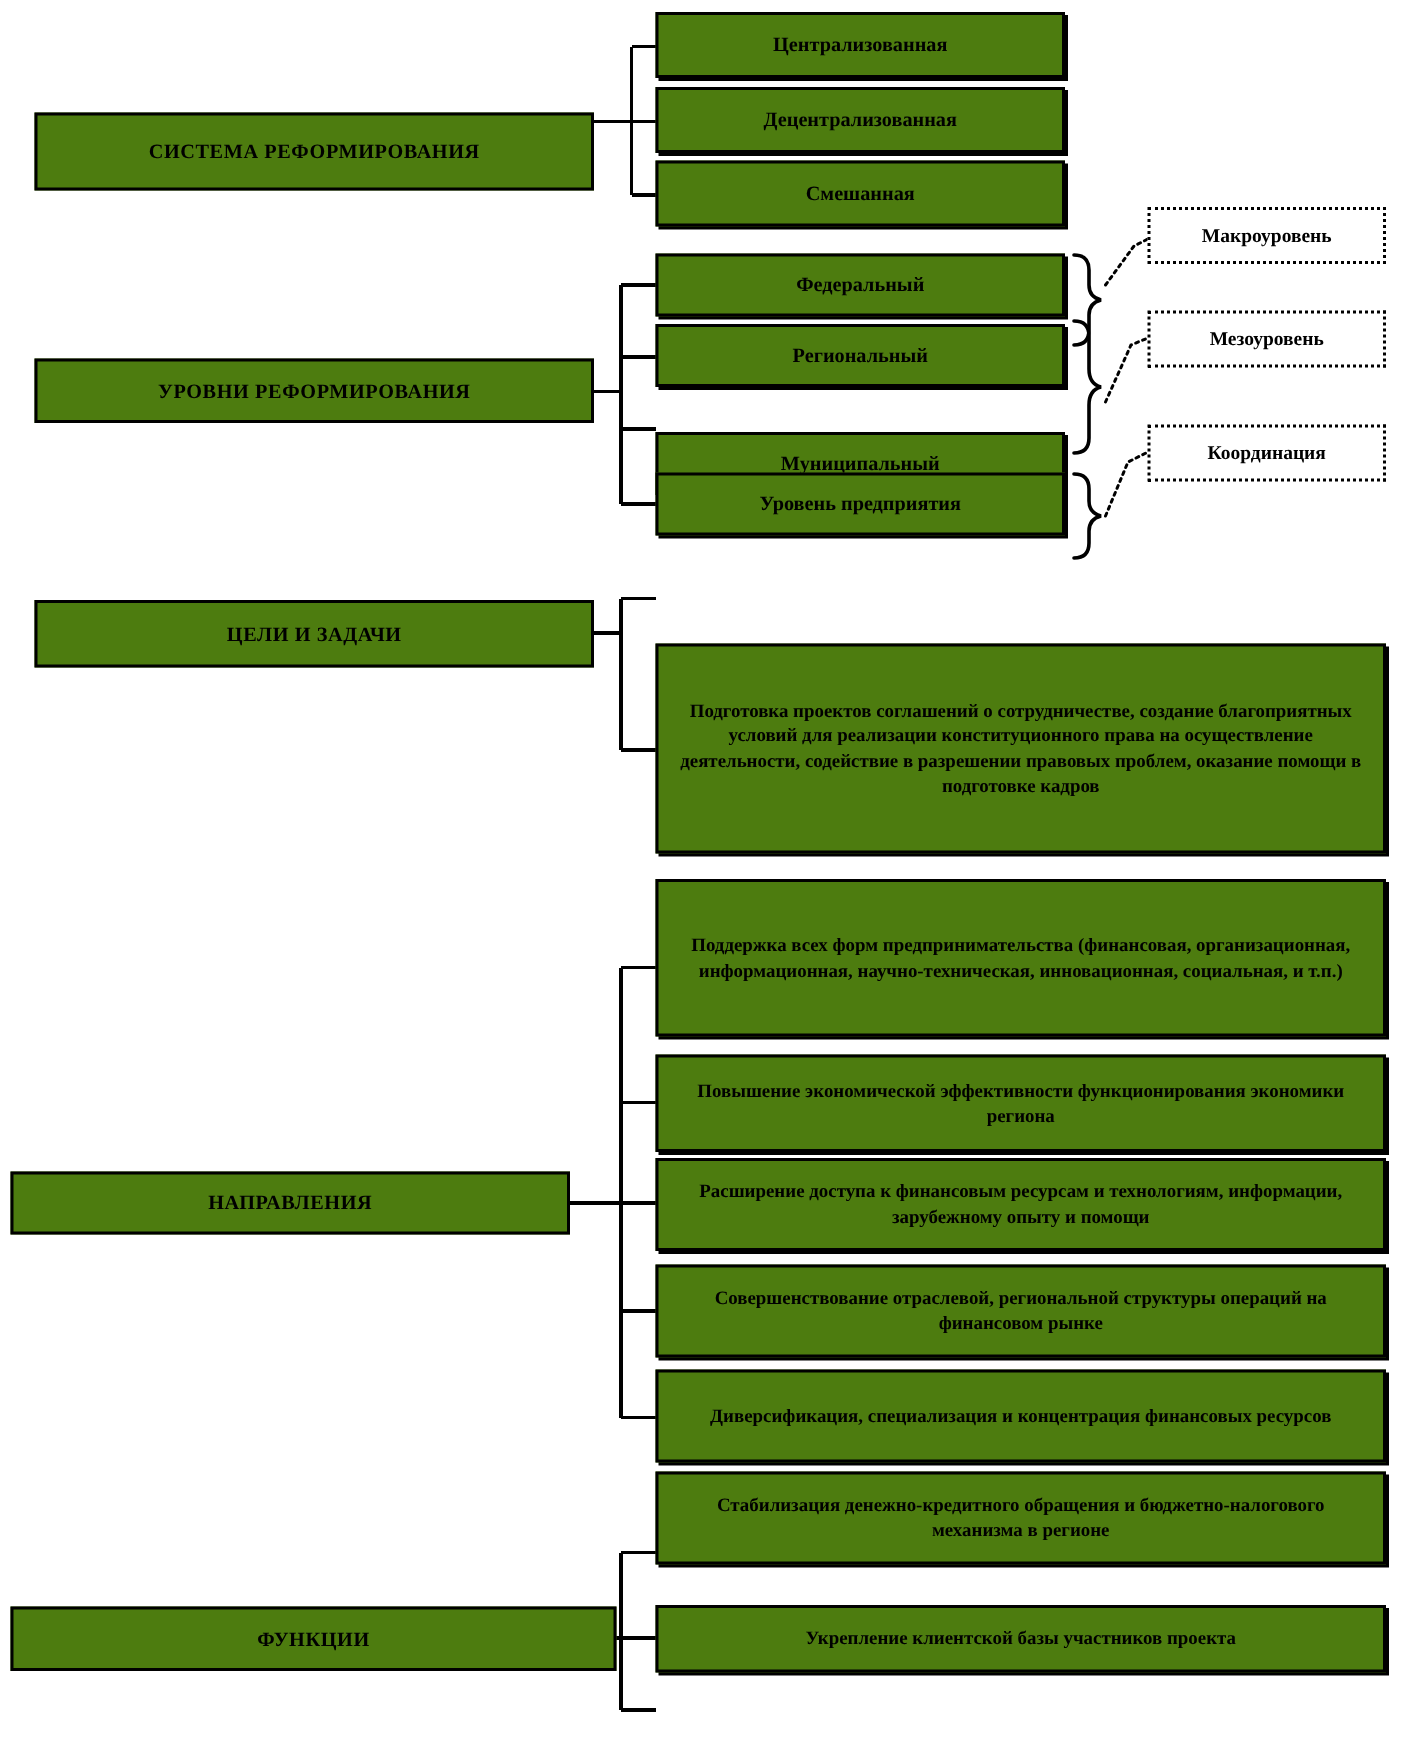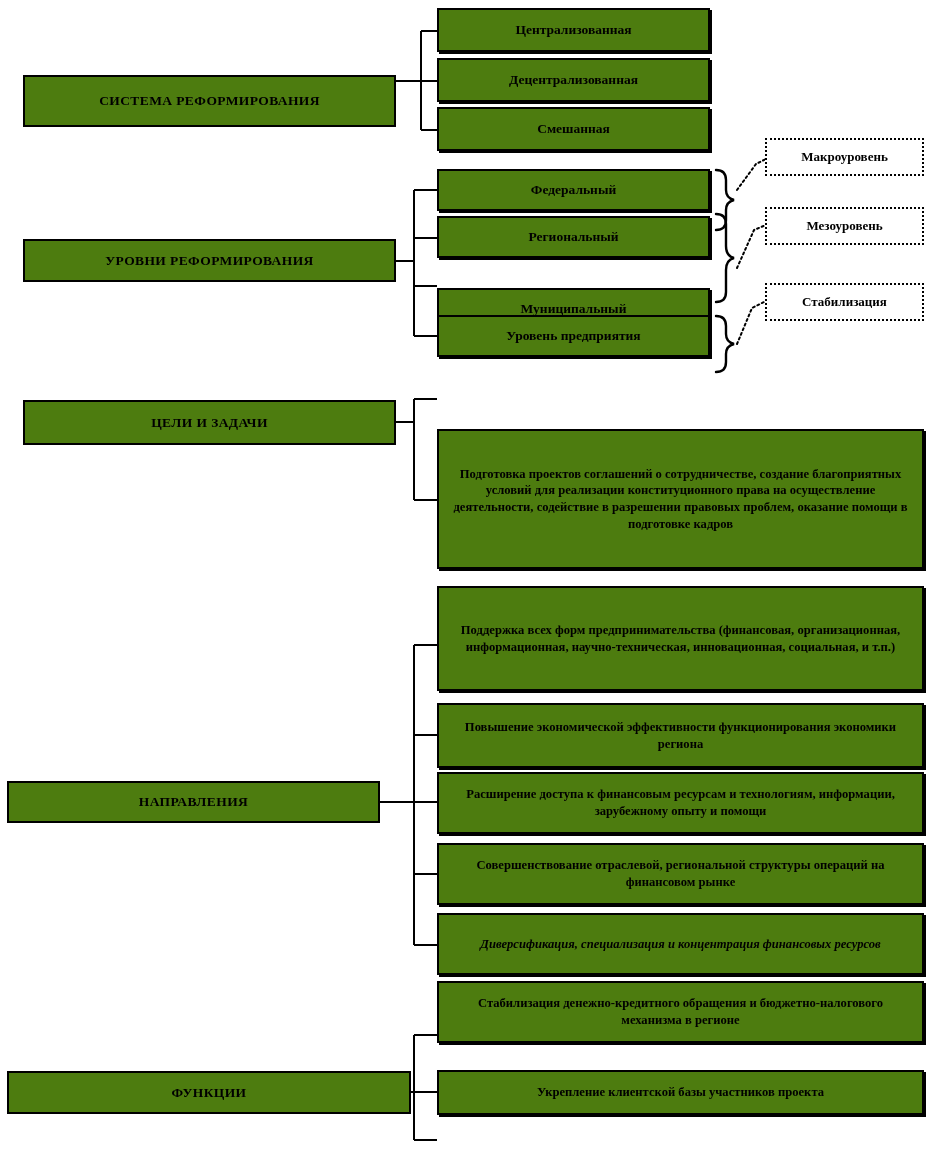--- a/index.html
+++ b/index.html
@@ -108,21 +108,21 @@
     <span>Уровень предприятия</span>
   </div>
 
   <div class="dotted" style="left:765px;top:138px;width:159px;height:38px;">
     <span>Макроуровень</span>
   </div>
   <div class="dotted" style="left:765px;top:207px;width:159px;height:38px;">
     <span>Мезоуровень</span>
   </div>
   <div class="dotted" style="left:765px;top:283px;width:159px;height:38px;">
-    <span>Стабилизация</span>
+    <span>Координация</span>
   </div>
 
   <div class="box cat" style="left:23px;top:400px;width:373px;height:45px;">
     <span>ЦЕЛИ И ЗАДАЧИ</span>
   </div>
 
   <div class="box leaf sm shadow" style="left:437px;top:429px;width:487px;height:140px;padding:6px 14px;">
     <span>Подготовка проектов соглашений о сотрудничестве, создание благоприятных условий для реализации конституционного права на осуществление деятельности, содействие в разрешении правовых проблем, оказание помощи в подготовке кадров</span>
   </div>
 
@@ -135,21 +135,21 @@
   </div>
   <div class="box leaf sm shadow" style="left:437px;top:703px;width:487px;height:65px;padding:4px 14px;">
     <span>Повышение экономической эффективности функционирования экономики региона</span>
   </div>
   <div class="box leaf sm shadow" style="left:437px;top:772px;width:487px;height:62px;padding:4px 14px;">
     <span>Расширение доступа к финансовым ресурсам и технологиям, информации, зарубежному опыту и помощи</span>
   </div>
   <div class="box leaf sm shadow" style="left:437px;top:843px;width:487px;height:62px;padding:4px 14px;">
     <span>Совершенствование отраслевой, региональной структуры операций на финансовом рынке</span>
   </div>
-  <div class="box leaf sm shadow" style="left:437px;top:913px;width:487px;height:62px;padding:4px 14px;font-style:italic;">
+  <div class="box leaf sm shadow" style="left:437px;top:913px;width:487px;height:62px;padding:4px 14px;">
     <span>Диверсификация, специализация и концентрация финансовых ресурсов</span>
   </div>
 
   <div class="box cat" style="left:7px;top:1071px;width:404px;height:43px;">
     <span>ФУНКЦИИ</span>
   </div>
 
   <div class="box leaf sm shadow" style="left:437px;top:981px;width:487px;height:62px;padding:4px 14px;">
     <span>Стабилизация денежно-кредитного обращения и бюджетно-налогового механизма в регионе</span>
   </div>

